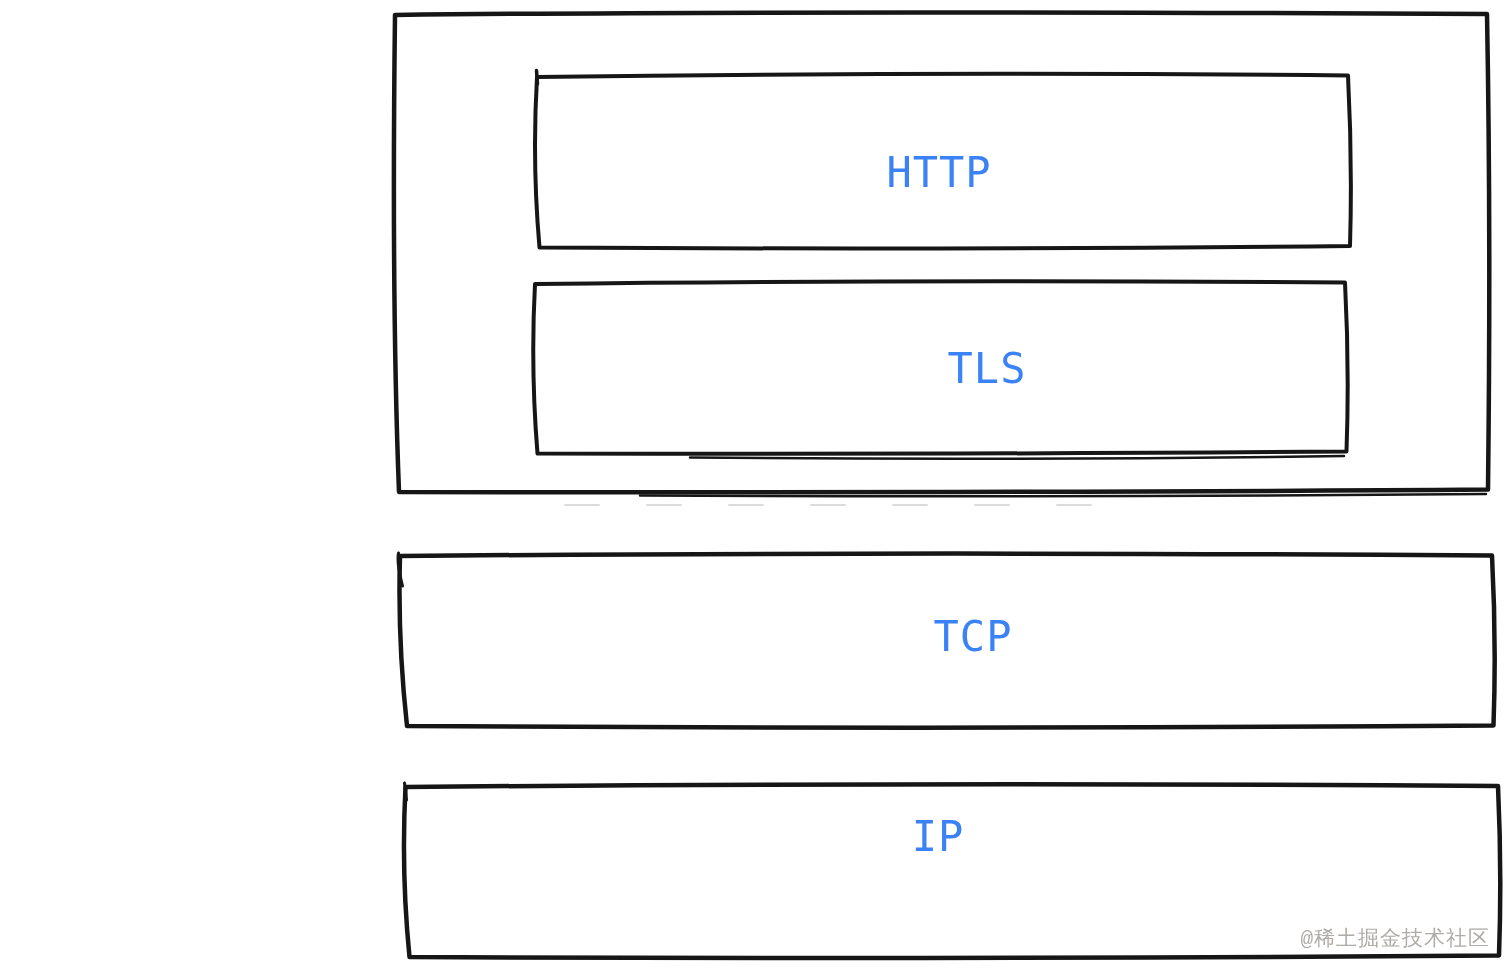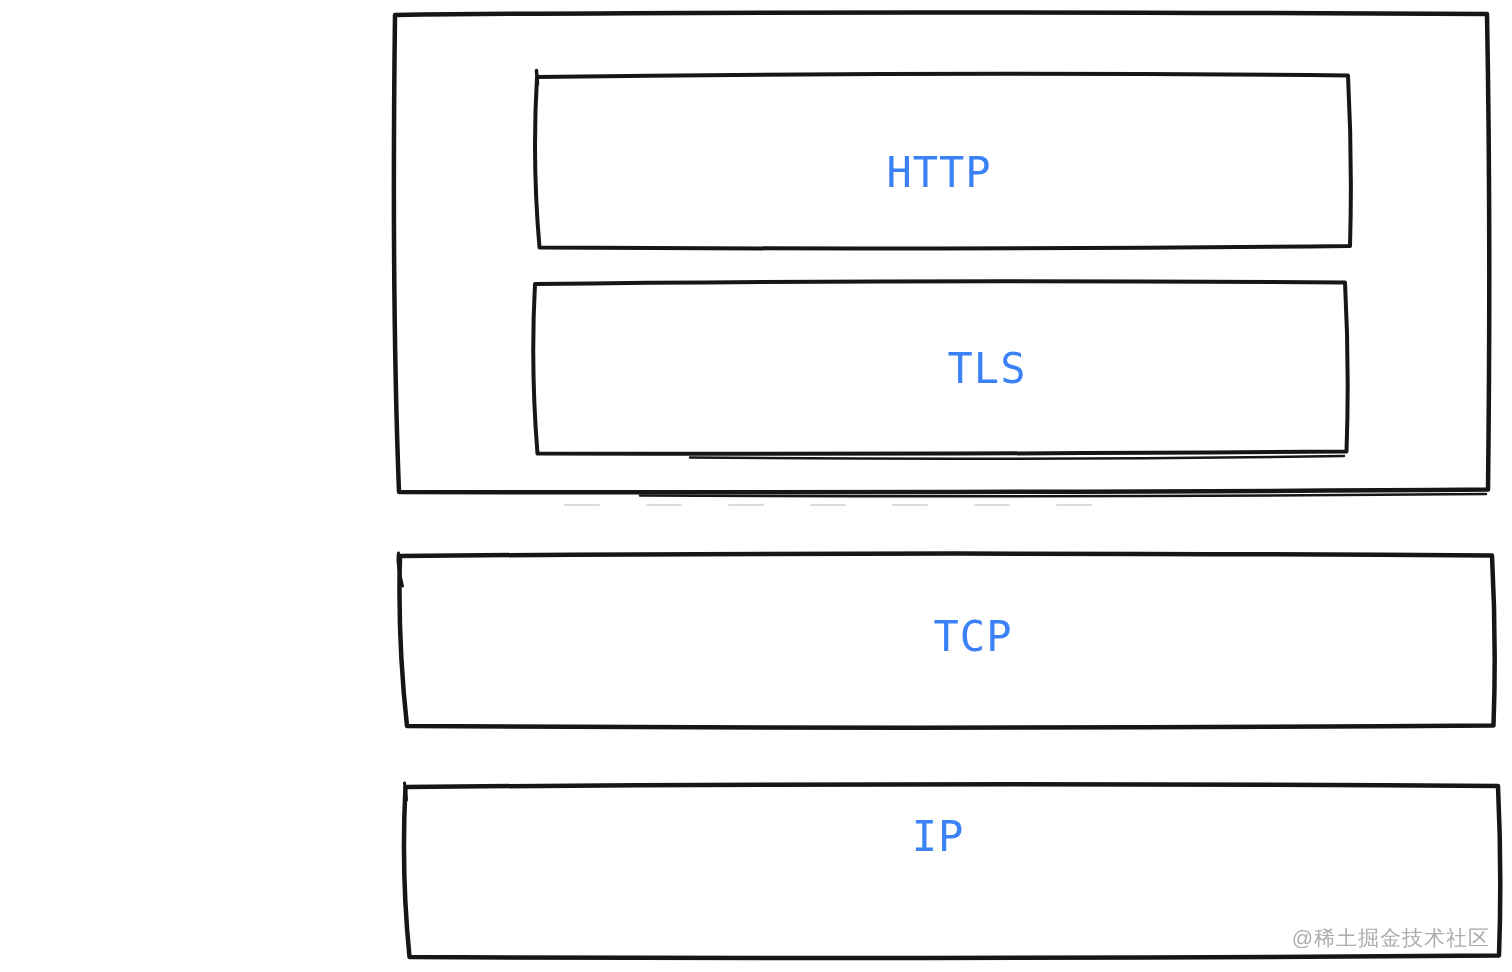--- a/index.html
+++ b/index.html
@@ -35,21 +35,21 @@
     font-size: 42px;
   }
   .watermark {
     position: absolute;
     right: 22px;
     bottom: 20px;
     font-size: 21px;
     color: #aeaba8;
     font-weight: normal;
     letter-spacing: 1px;
-    font-family: Liberation Sans, sans-serif;
+    font-family: Liberation Mono, monospace;
     white-space: nowrap;
     text-align: right;
   }
 </style>
 </head>
 <body>
 
 <div class="stage">
 
   <svg class="sketch" width="1512" height="972" viewBox="0 0 1512 972" fill="none" stroke="#161616" stroke-linecap="round" stroke-linejoin="round">

